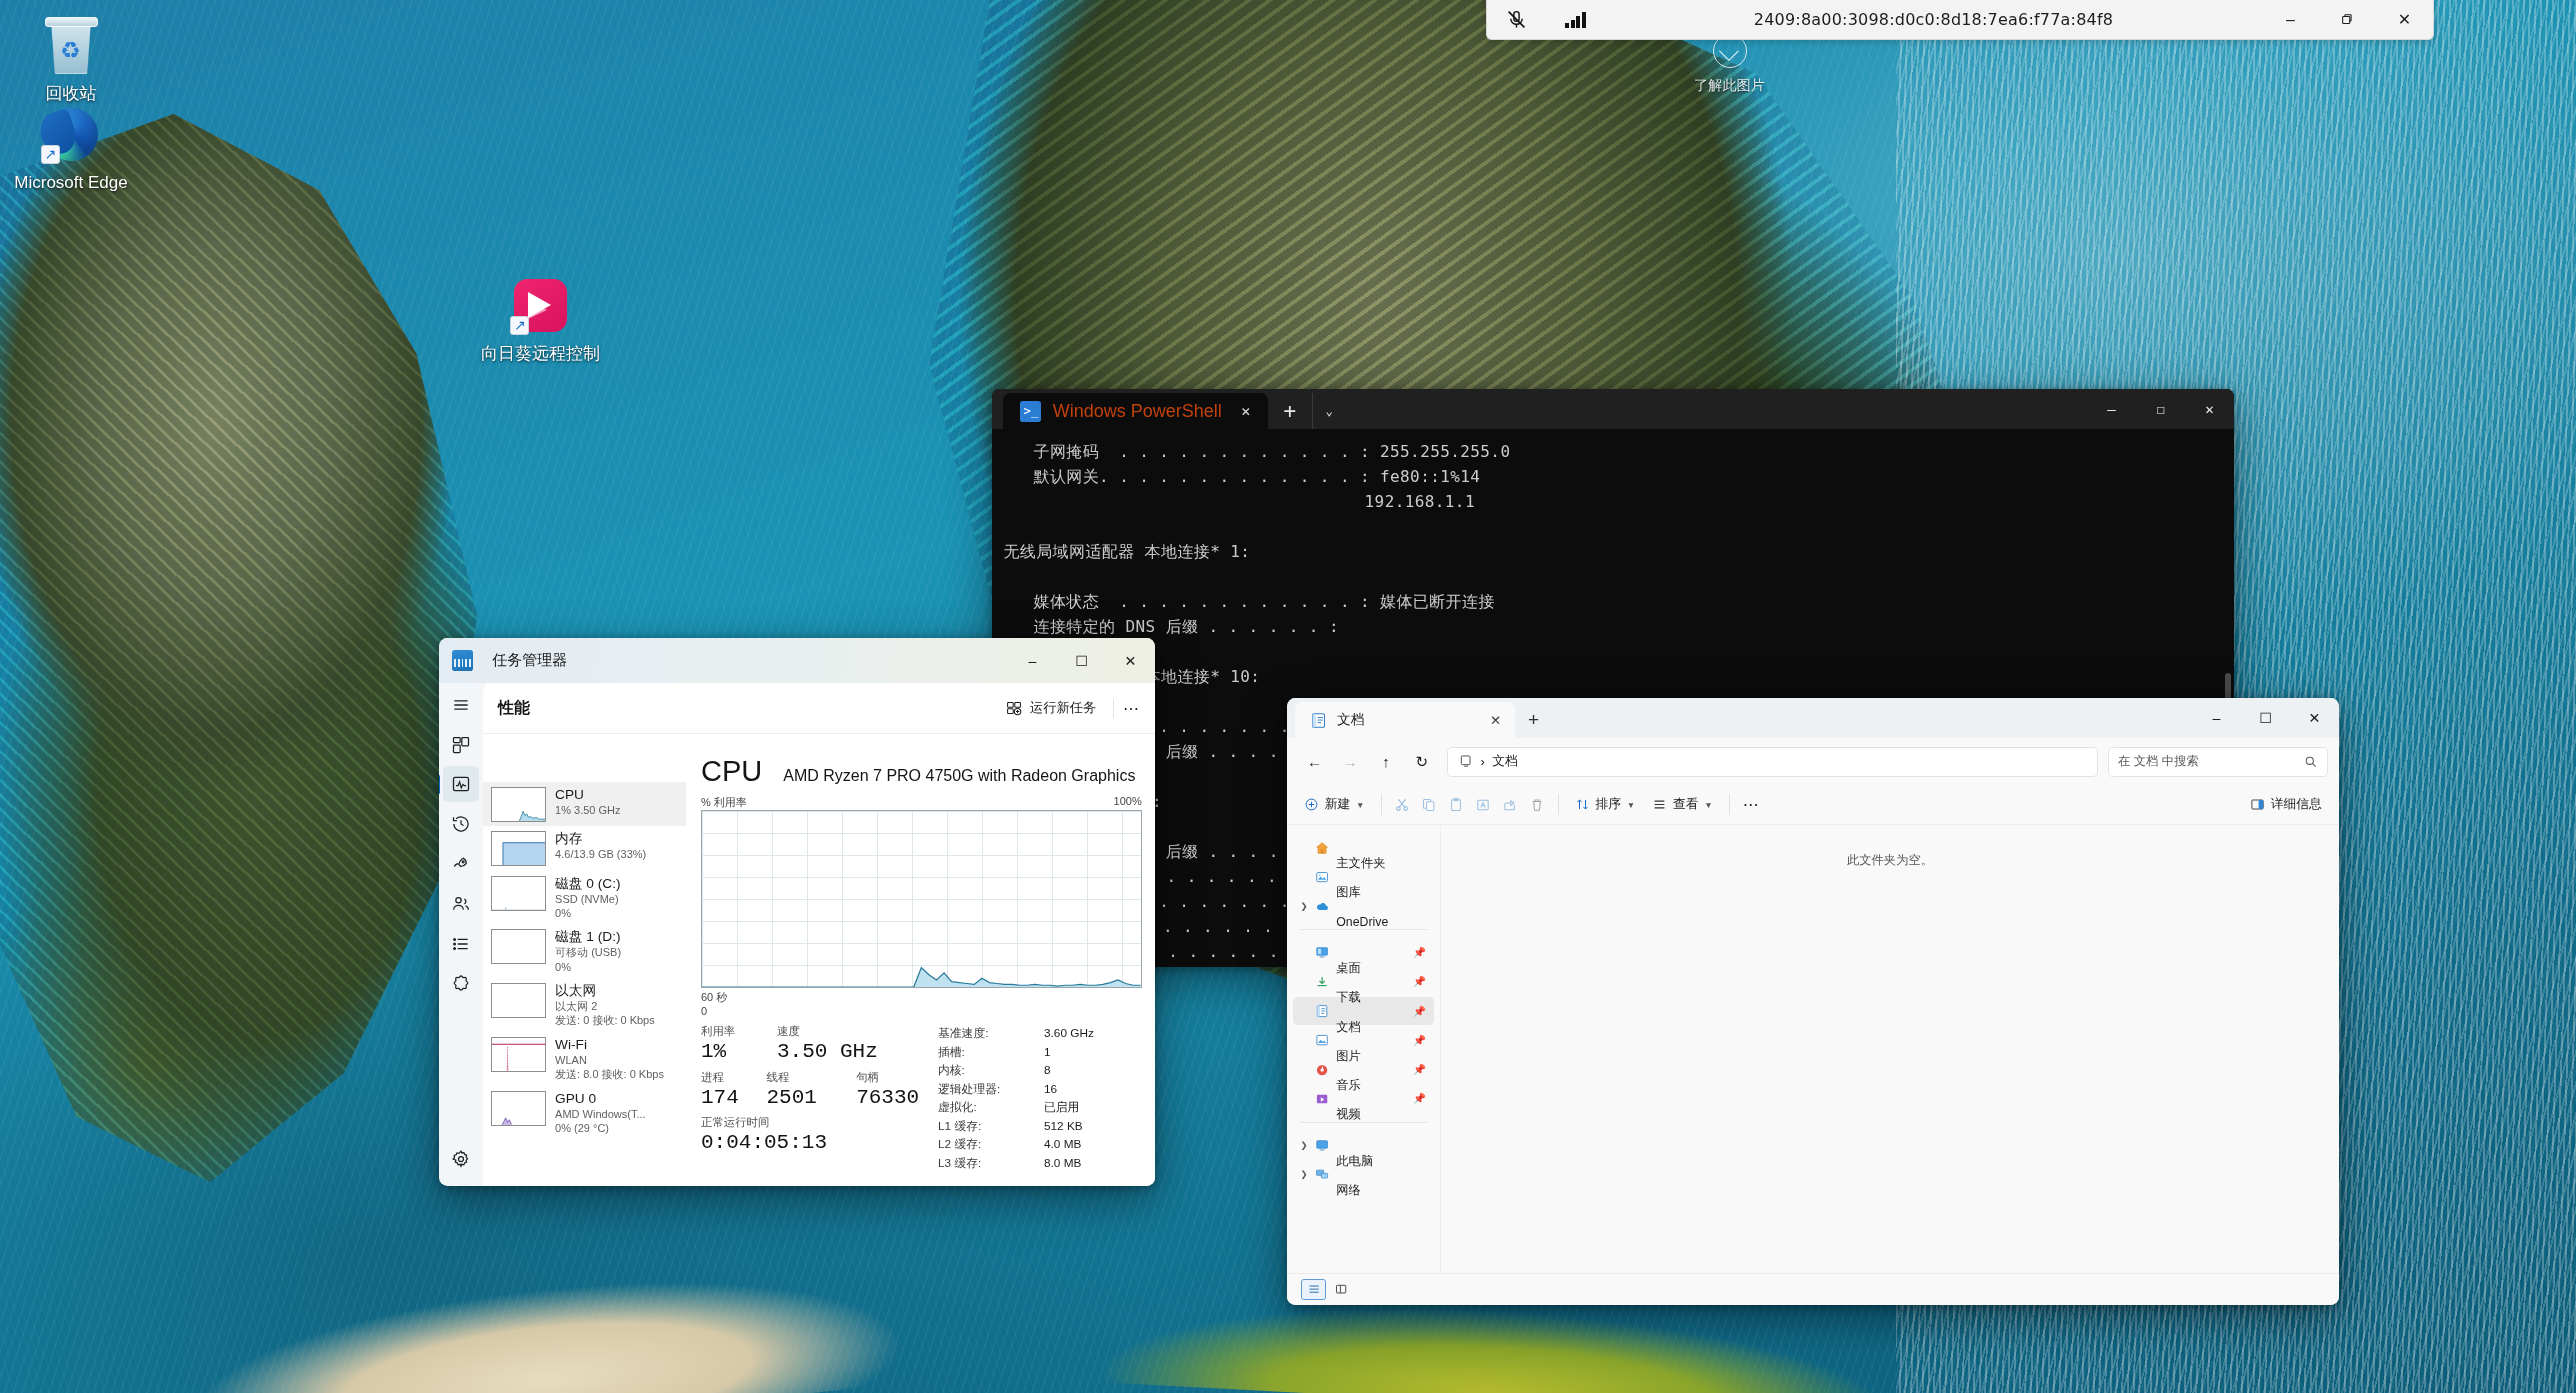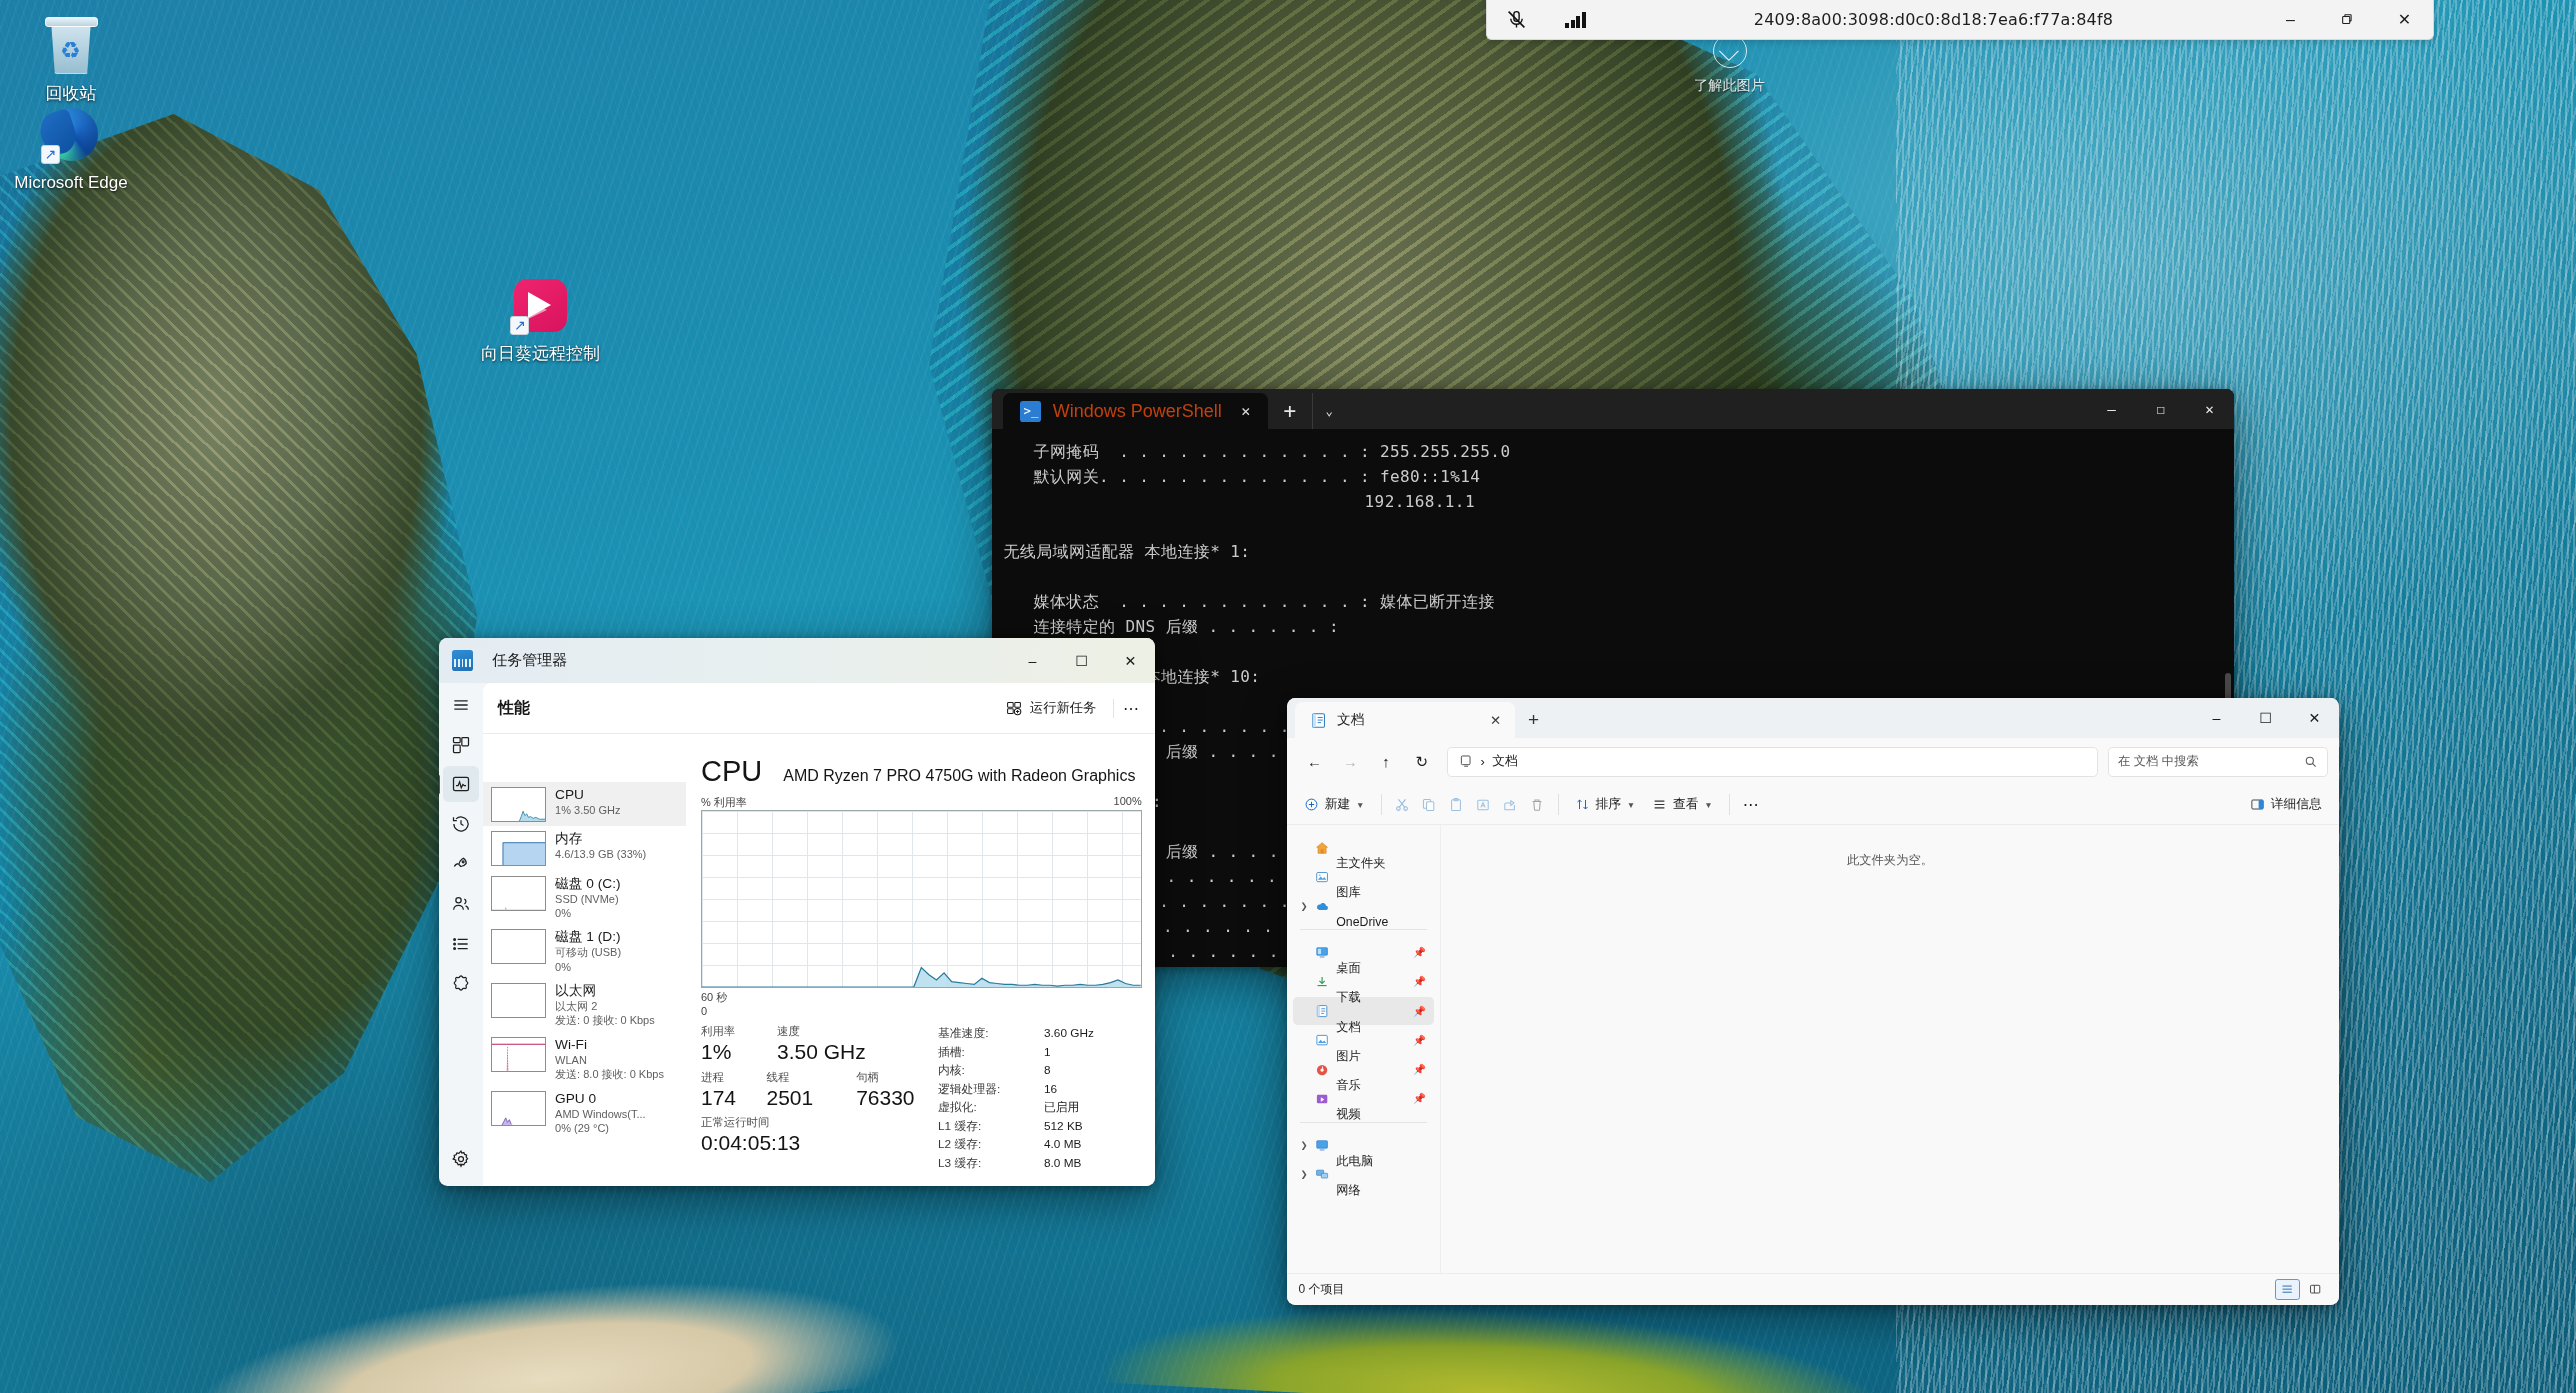--- a/index.html
+++ b/index.html
@@ -279,21 +279,21 @@
   .cpu-hdr .model { font-size: 16px; color: #141414; }
   .axis-row { display: flex; justify-content: space-between; font-size: 11px; color: #444; margin-top: 6.6px; }
   #cpu-graph {
     height: 178px; border: 0.9px solid #9aa7ad; position: relative; overflow: hidden; background: #fff;
     background-image:
       repeating-linear-gradient(to right, #dfe7ea 0 0.9px, transparent 0.9px 35px),
       repeating-linear-gradient(to bottom, #dfe7ea 0 0.9px, transparent 0.9px 22px);
   }
   .bottom-axis { display: flex; justify-content: space-between; font-size: 11px; color: #444; margin-top: 1.9px; flex-direction: column; }
   #cpu-stats { display: flex; margin-top: 7.6px; }
-  #cpu-stats .left { width: 237px; }
+  #cpu-stats .left { width: 237px; font-family: Liberation Mono, monospace; }
   .sgrp { margin-bottom: 3.8px; }
   .sgrp .lbls { display: flex; font-size: 11.4px; color: #4f4f4f; }
   .sgrp .vals { display: flex; font-size: 21px; color: #141414; line-height: 26.5px; }
   .sgrp .c1 { width: 76px; } .sgrp .c2 { width: 104px; } .sgrp .c3 { width: 95px; }
   #cpu-stats .right { flex: 1; }
   .krow { display: flex; font-size: 11.8px; color: #1c1c1c; line-height: 18.5px; }
   .krow .k { width: 106px; color: #3a3a3a; }
   .krow .v { flex: 1; }
 
   
@@ -984,21 +984,20 @@
             <div class="nav-lbl">网络</div>
             <div class="nav-pin"></div>
           </div>
         </div>
       <div id="fe-listpane">
         <div id="fe-empty">此文件夹为空。</div>
       </div>
     </div>
 
     <div id="fe-status">
-      <div class="cnt">0 个项目</div>
       <div class="viewtog on">
         <svg viewBox="0 0 16 16" width="12.3" height="12.3" fill="none" stroke="#2f6fae" stroke-width="1.3">
           <path d="M2 4h12M2 8h12M2 12h12"></path>
           </svg>
       </div>
       <div class="viewtog">
         <svg viewBox="0 0 16 16" width="12.3" height="12.3" fill="none" stroke="#4a4a4a" stroke-width="1.3">
           <rect x="2" y="3" width="12" height="10" rx="1"></rect>
             <path d="M7 3v10"></path>
           </svg>

